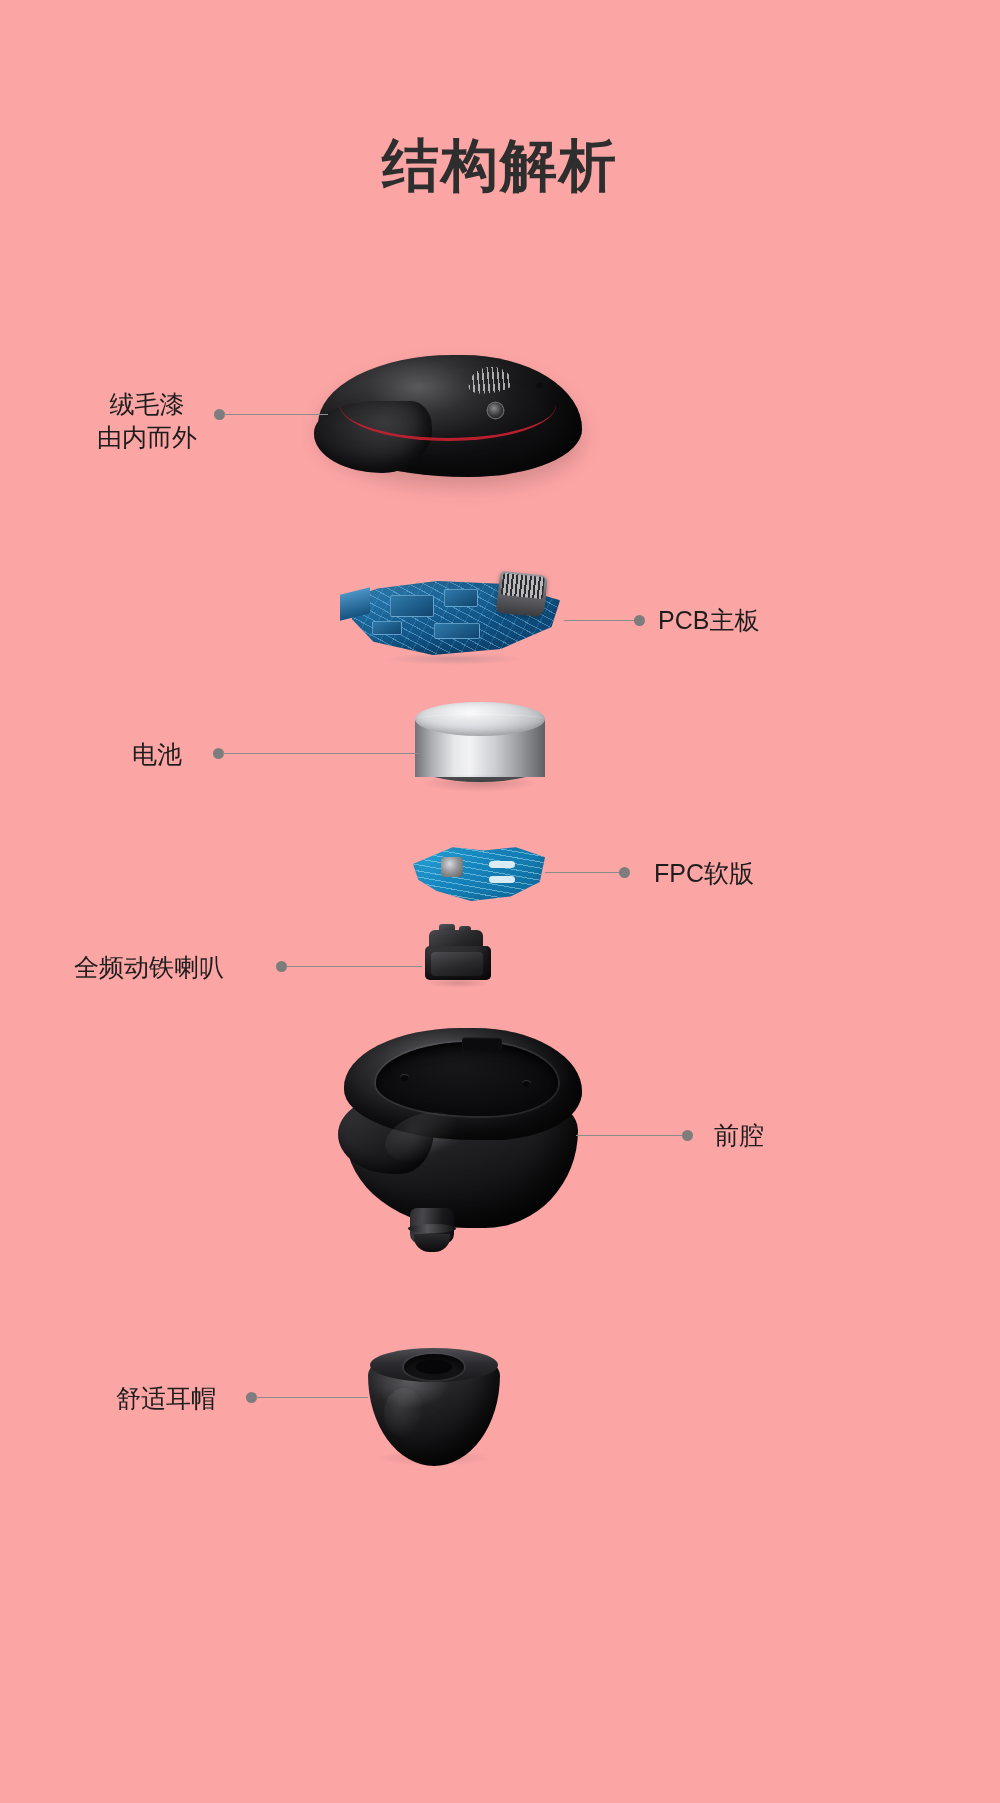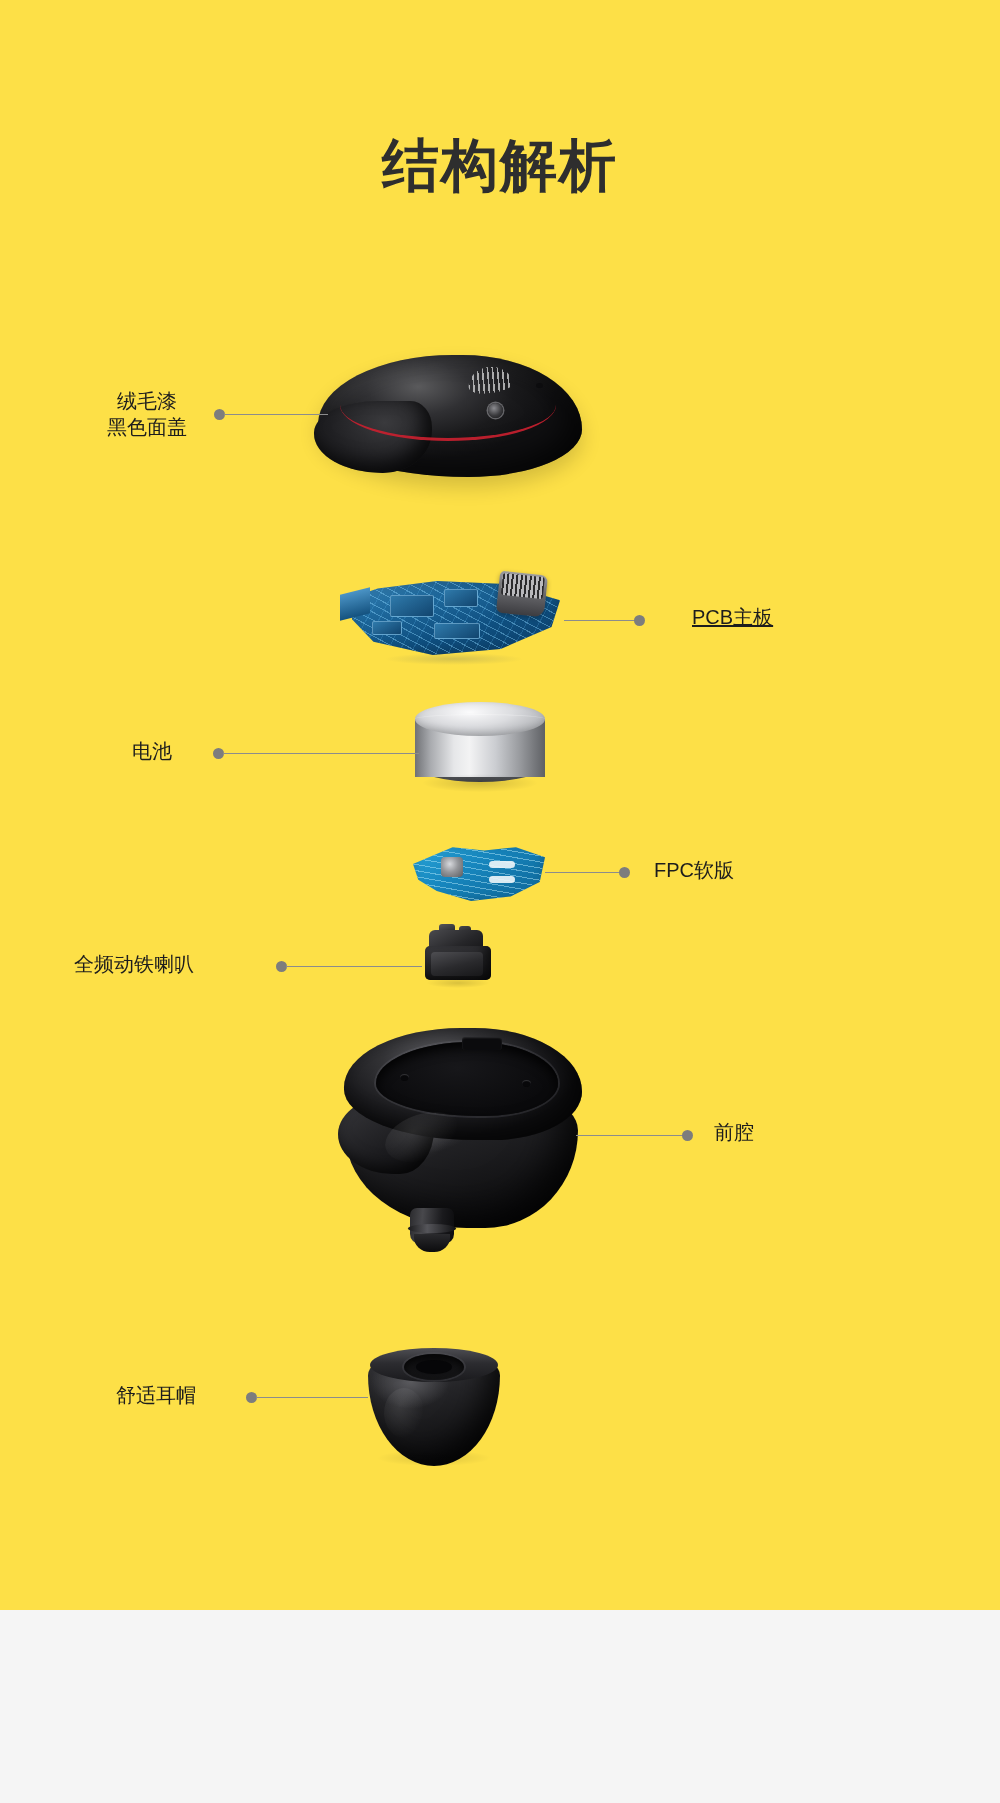--- a/index.html
+++ b/index.html
@@ -6,22 +6,22 @@
   html, body {
     width: 1000px;
     height: 1803px;
     background: #f5f5f5;
     font-family: "Liberation Sans", "DejaVu Sans", sans-serif;
     overflow: hidden;
   }
   .page {
     position: relative;
     width: 1000px;
-    height: 1610px;
-    background: #fde047;
+    height: 1803px;
+    background: #fca5a5;
   }
 
   
   .title {
     position: absolute;
     left: 0; top: 133px;
     width: 1000px;
     text-align: center;
     font-size: 57px;
     font-weight: bold;
@@ -36,21 +36,21 @@
     text-align: center;
     font-size: 23px;
     color: #3a3a3a;
     letter-spacing: 0.5px;
   }
 
   
   .callout { position: absolute; }
   .callout .lbl {
     position: absolute;
-    font-size: 20px;
+    font-size: 25px;
     color: #1d1d1d;
     line-height: 1.32;
     white-space: nowrap;
   }
   .callout .lbl.two-line { white-space: normal; text-align: center; }
   .callout .leader {
     position: absolute;
     height: 1px;
     background: #8c8c8c;
   }
@@ -443,21 +443,21 @@
     <div class="fp-tail"></div>
     <div class="fp-ring"></div>
     <div class="fp-logo"></div>
     <div class="fp-mic"></div>
     <div class="fp-dot-sm"></div>
   </div>
 
   <div class="callout">
     <div class="lbl two-line" style="left:62px; top:388px; width:170px;">
       <span>绒毛漆</span><br>
-      <span>黑色面盖</span>
+      <span>由内而外</span>
     </div>
     <div class="dot" style="left:214px; top:409px;"></div>
     <div class="leader" style="left:224px; top:414px; width:104px;"></div>
   </div>
 
   <div class="part pcb">
     <div class="pcb-main">
       <div class="pcb-trace"></div>
     </div>
     <div class="pcb-left-edge"></div>
@@ -465,21 +465,21 @@
     <div class="pcb-chip c2"></div>
     <div class="pcb-chip c3"></div>
     <div class="pcb-chip c4"></div>
     <div class="pcb-conn"></div>
     <div class="pcb-shadow"></div>
   </div>
 
   <div class="callout">
     <div class="leader" style="left:564px; top:620px; width:72px;"></div>
     <div class="dot" style="left:634px; top:615px;"></div>
-    <div class="lbl" style="left:692px; top:604px;text-decoration:underline;">PCB主板</div>
+    <div class="lbl" style="left:658px; top:604px;">PCB主板</div>
   </div>
 
   <div class="part battery">
     <div class="bat-bottom"></div>
     <div class="bat-side"></div>
     <div class="bat-top"></div>
     <div class="bat-lip"></div>
     <div class="bat-shadow"></div>
   </div>
 

